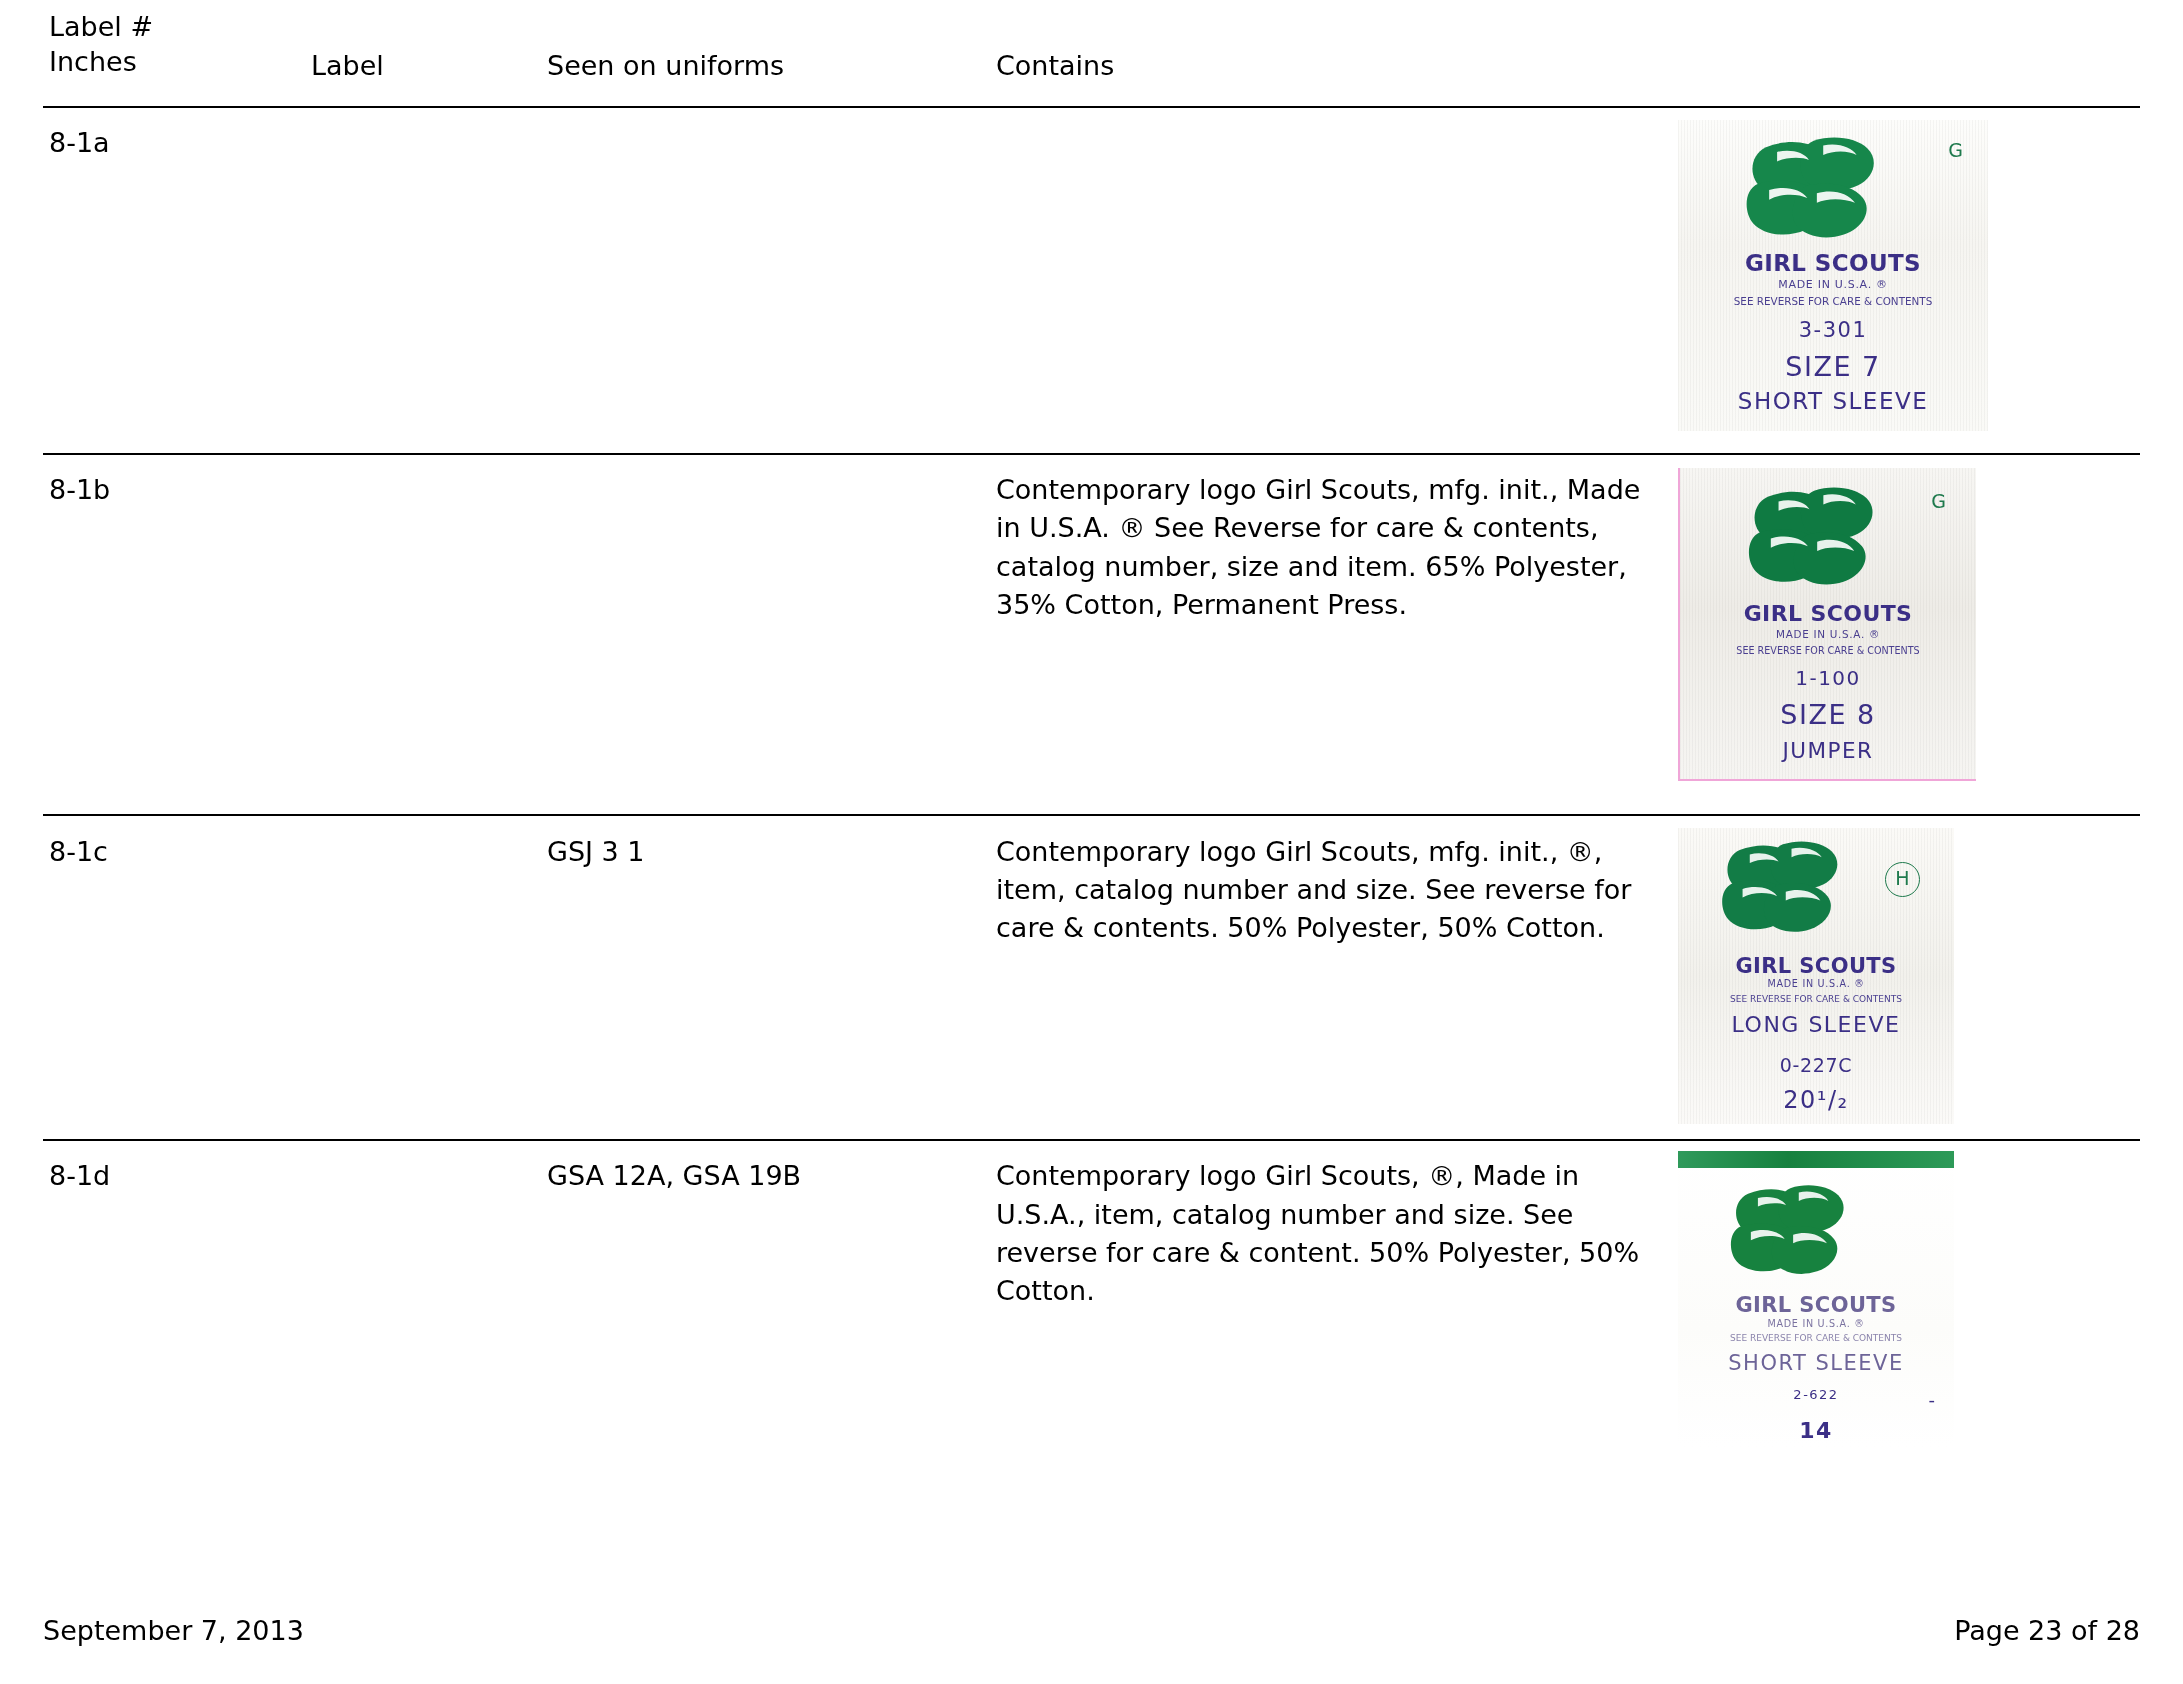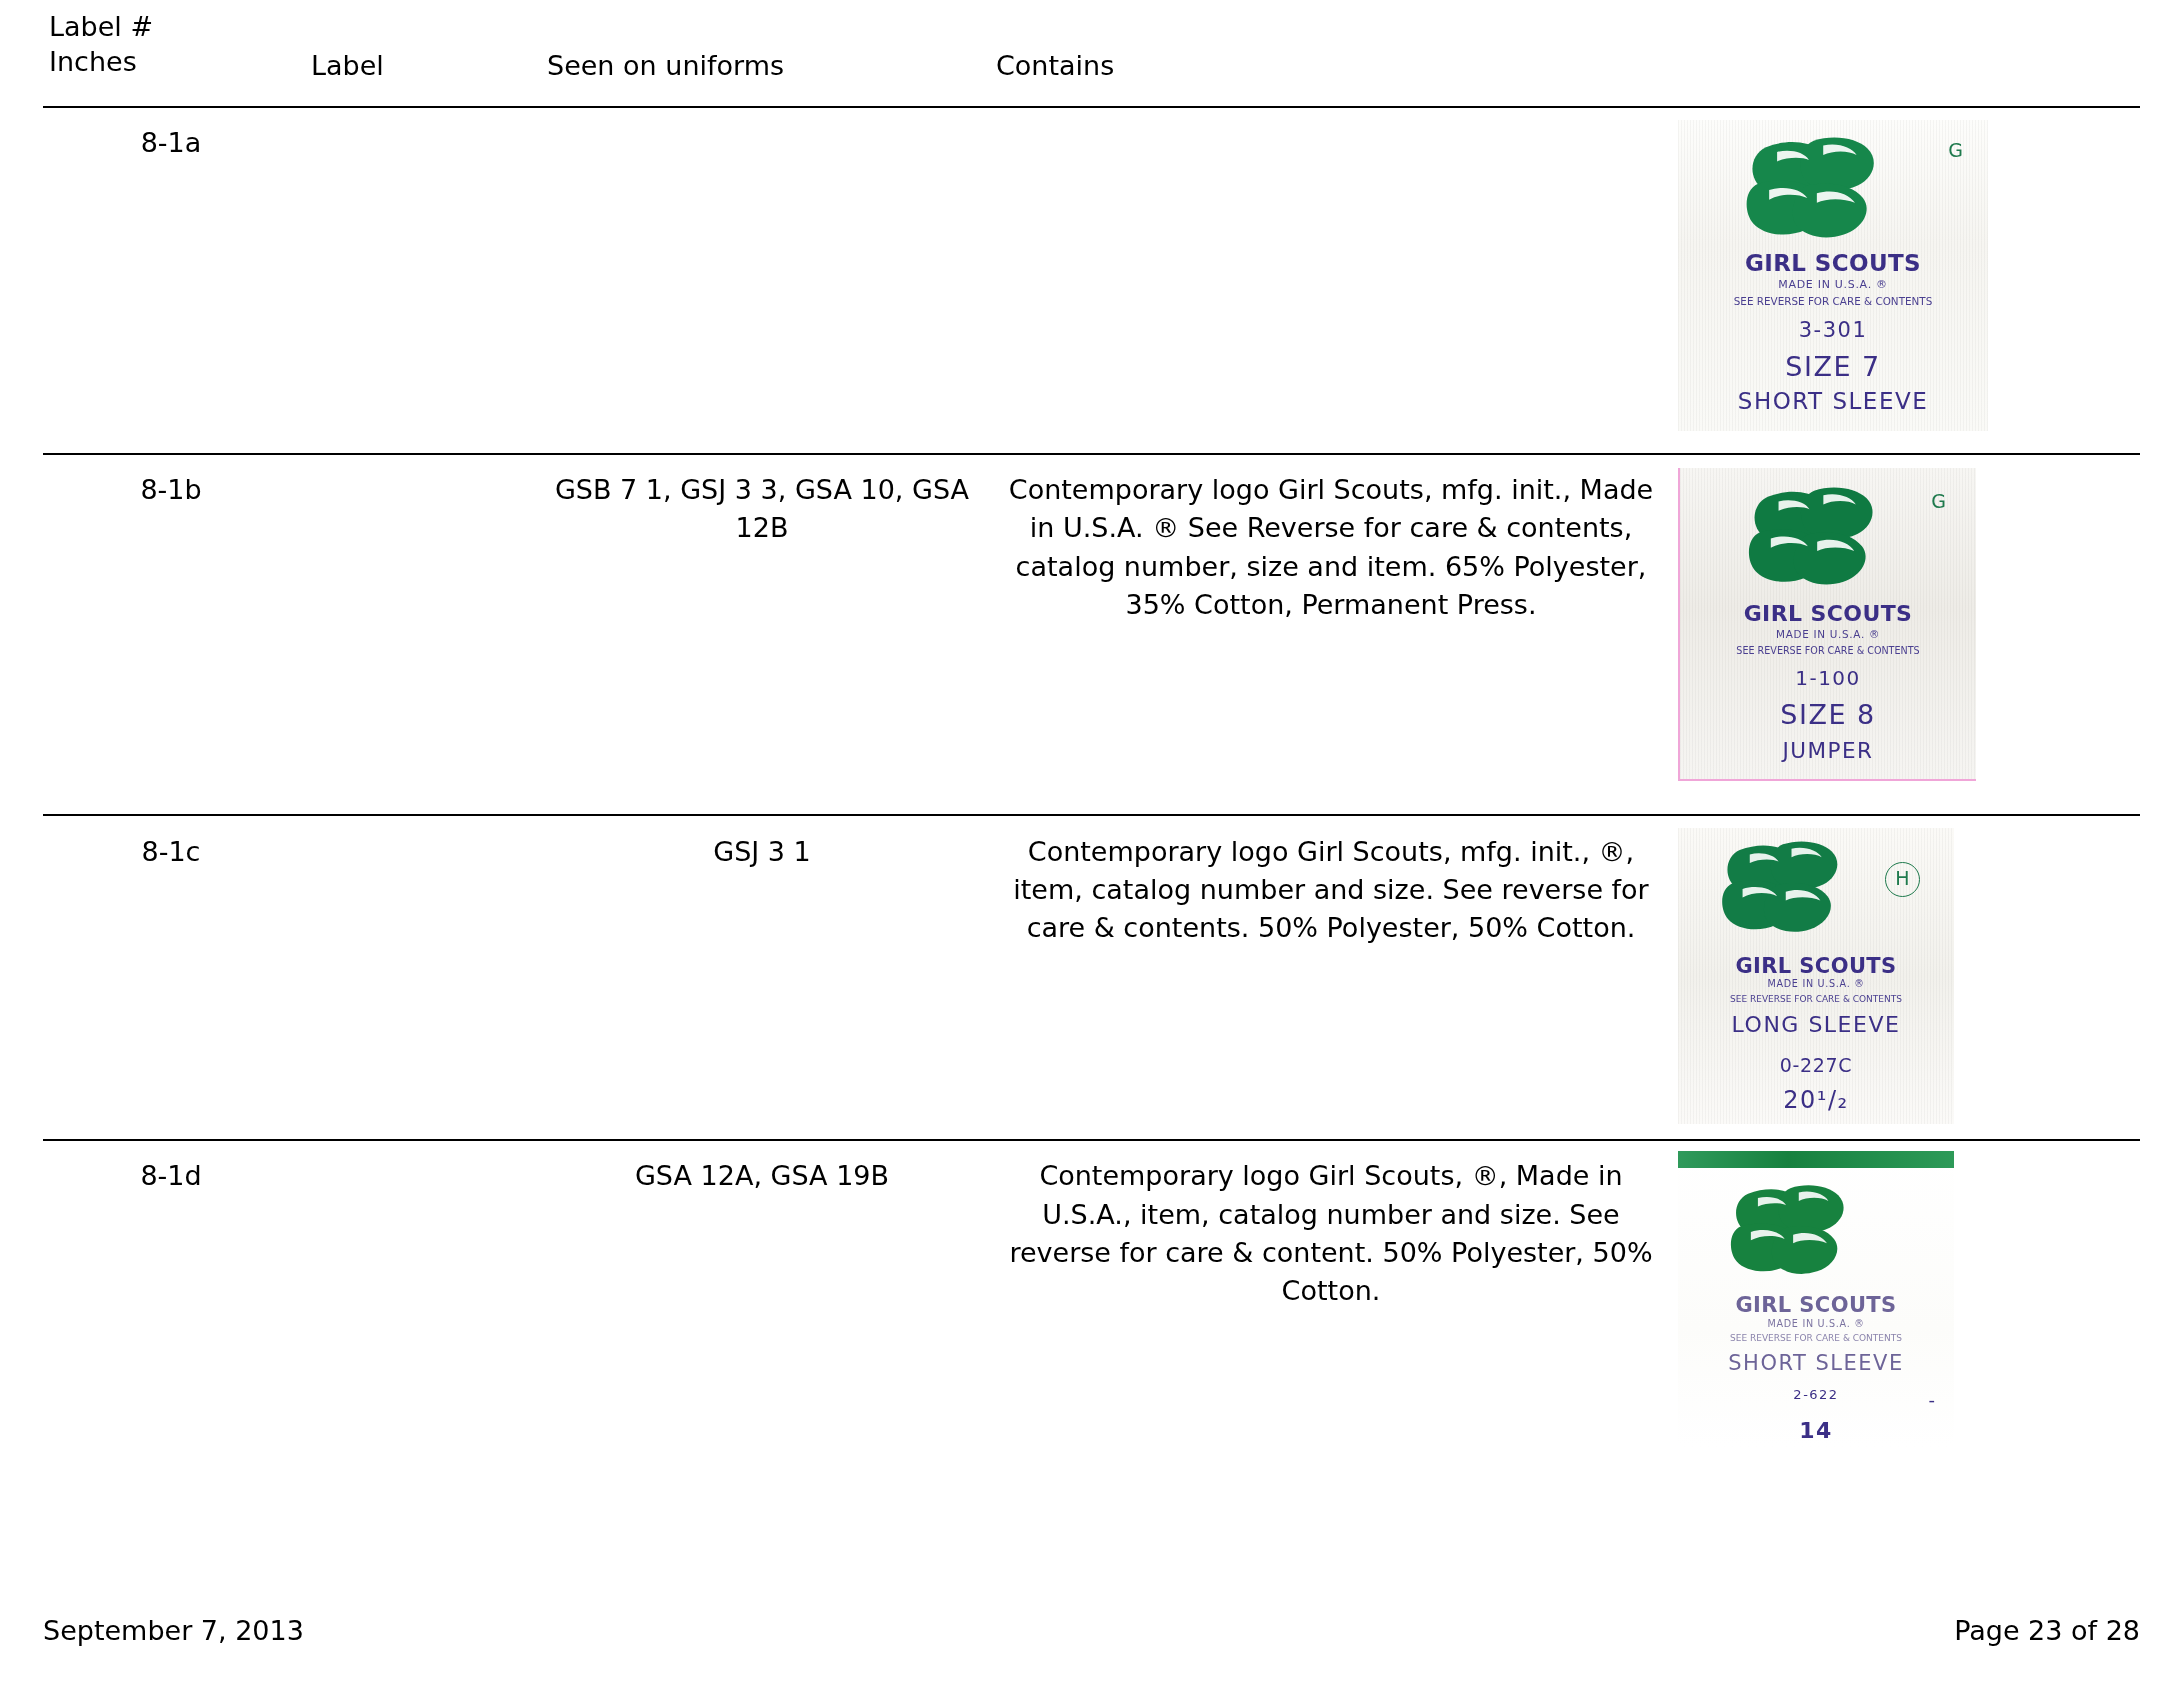--- a/index.html
+++ b/index.html
@@ -52,21 +52,20 @@
     padding: 16.3px 0 10.4px 0;
   }
   .row-inner {
     position: relative;
     min-height: 74px;
   }
   .cell {
     position: absolute;
     font-size: 27px;
     line-height: 1.42;
-    text-align: center;
   }
   .c-num      { left: 6px;    top: 0; width: 244px; }
   .c-years    { left: 268px;  top: 0; width: 222px; }
   .c-seen     { left: 504px;  top: 0; width: 430px; }
   .c-contains { left: 953px; top: 0; width: 670px; }
 
   
   .label-img {
     position: absolute;
     left: 1635px;
@@ -193,21 +192,20 @@
         </div>
       </div>
     </div>
   </div>
   <div class="rule"></div>
 
   <div class="row">
     <div class="row-inner" style="min-height:333px;">
       <div class="cell c-num">8-1b</div>
       <div class="cell c-years"></div>
-      <div class="cell c-seen">GSB 7 1, GSJ 3 3, GSA 10, GSA 12B</div>
       <div class="cell c-contains">Contemporary logo Girl Scouts, mfg. init., Made in U.S.A. ® See Reverse for care &amp; contents, catalog number, size and item. 65% Polyester, 35% Cotton, Permanent Press.</div>
 
       <div class="label-img" style="width:296px;height:311px;top:-3px;border-left:2.2px solid #f0a6d8;border-bottom:2.2px solid #f0a6d8;">
         <div class="tag" style="background:linear-gradient(180deg,#f7f6f3 0%,#eeece7 45%,#f6f5f2 100%);">
           <div class="tag-weave"></div>
           <div class="trefoil" style="left:53px;top:18px;width:156px;height:102px;">
             <svg viewBox="0 0 200 132" xmlns="http://www.w3.org/2000/svg">
               <g fill="#0f7a42">
                 <path d="M44 14 C70 4 96 6 112 18 C128 30 126 52 110 64 C92 77 60 78 40 66 C22 55 22 24 44 14 Z"></path>
                 <path d="M104 6 C128 -2 158 2 172 16 C186 30 180 52 160 62 C140 72 110 70 96 58 C82 46 84 14 104 6 Z"></path>

